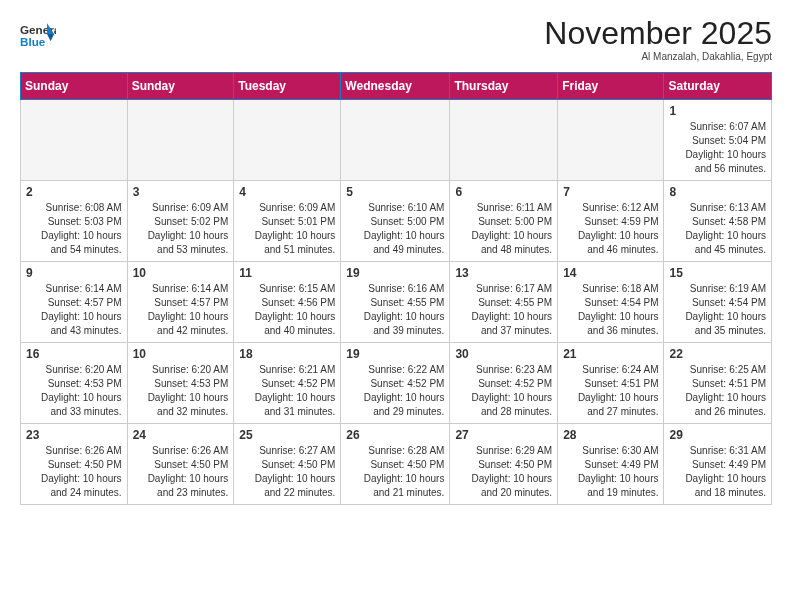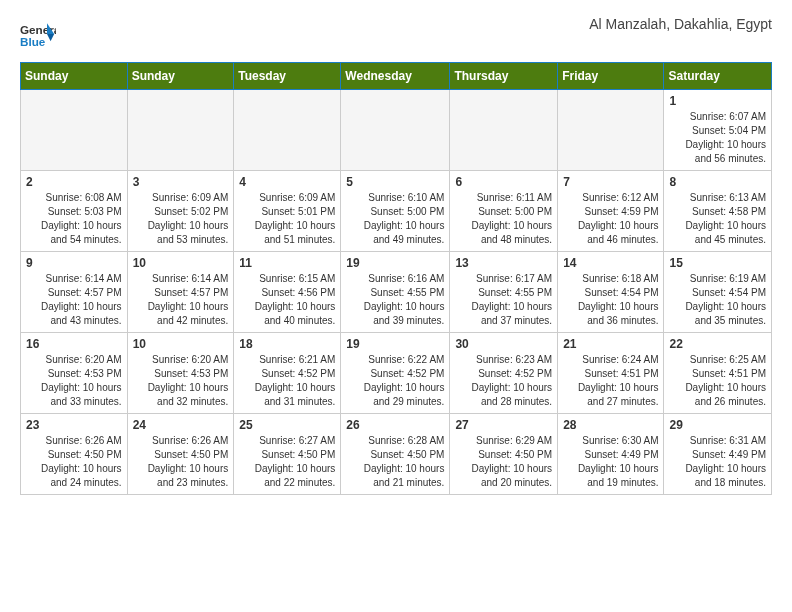--- a/index.html
+++ b/index.html
@@ -33,30 +33,30 @@
     .title-block {
       text-align: right;
     }
     .calendar-title {
       font-size: 32px;
       font-weight: 300;
       color: #222;
       line-height: 1.1;
     }
     .calendar-subtitle {
-      font-size: 14px;
+      font-size: 10px;
       color: #444;
     }
     .calendar {
       width: 100%;
       border-collapse: collapse;
       border: 1px solid #ccc;
     }
     .calendar thead tr th {
-      background: #4d7c0f;
+      background: #be185d;
       color: #fff;
       font-size: 12px;
       font-weight: bold;
       padding: 6px 4px;
       text-align: left;
       border: 1px solid #1a7dc4;
     }
     .calendar tbody tr td {
       border: 1px solid #ccc;
       vertical-align: top;
@@ -93,20 +93,21 @@
   <div class="header">
     <div class="logo">
       <svg class="logo-icon" viewBox="0 0 40 40">
         <text x="0" y="20" font-size="13" font-family="Arial" font-weight="bold" fill="#333">General</text>
         <text x="0" y="33" font-size="13" font-family="Arial" font-weight="bold" fill="#1a7dc4">Blue</text>
         <polygon points="30,8 38,20 30,20" fill="#1a7dc4"></polygon>
         <polygon points="30,20 38,20 34,28" fill="#0a5c9e"></polygon>
       </svg>
     </div>
     <div class="title-block">
+      <div class="calendar-title">November 2025</div>
       <div class="calendar-subtitle">Al Manzalah, Dakahlia, Egypt</div>
     </div>
   </div>
 
   <table class="calendar">
     <thead>
       <tr>
       <th>Sunday</th>
           <th>Sunday</th>
           <th>Tuesday</th>

